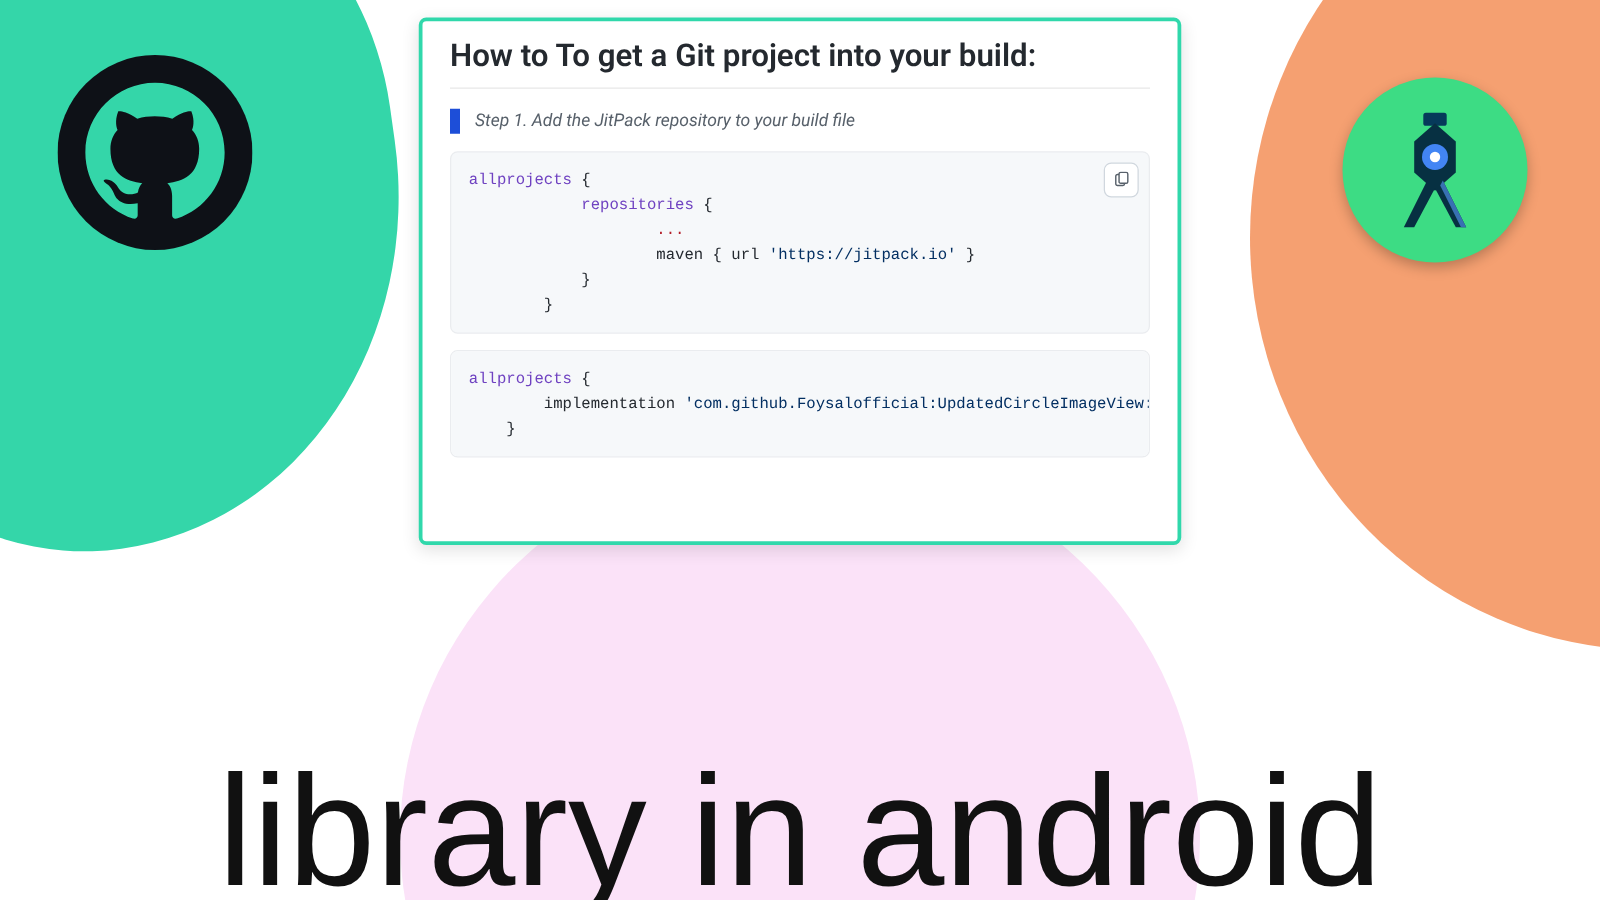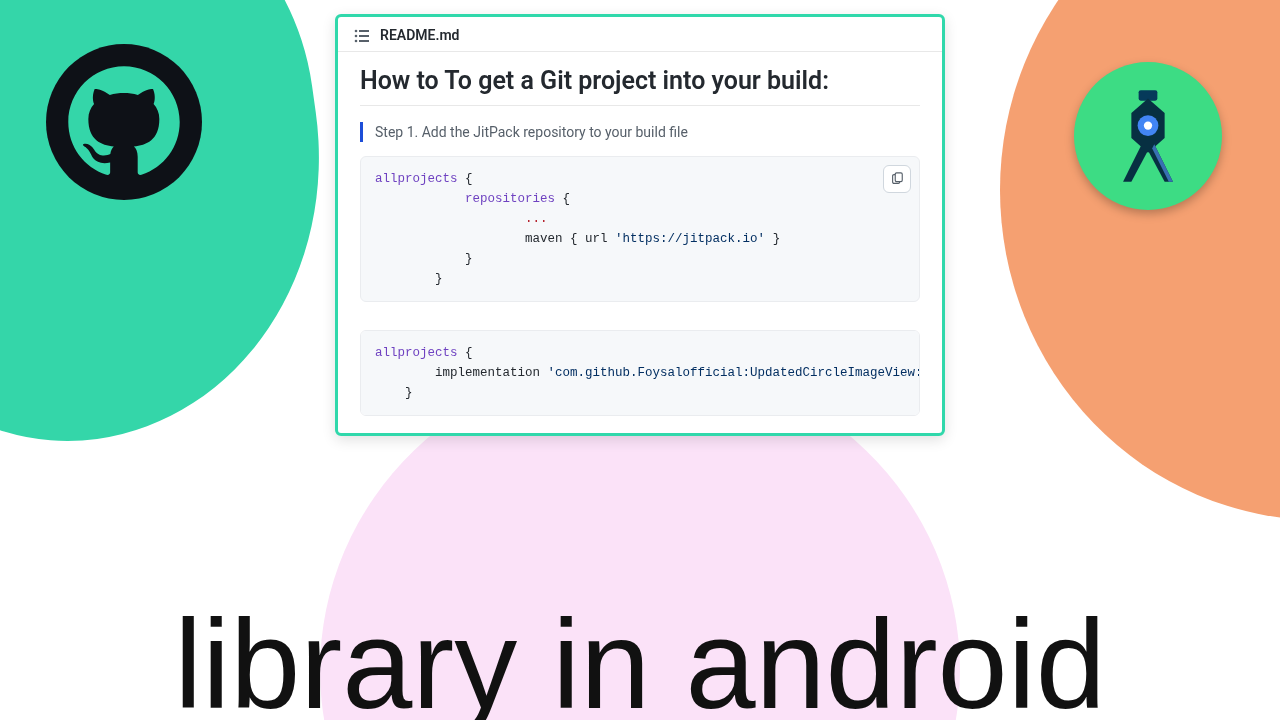--- a/index.html
+++ b/index.html
@@ -110,39 +110,40 @@
   }
   .readme-body h2 {
     font-size: 25px;
     font-weight: 600;
     color: #24292f;
     padding-bottom: 10px;
     border-bottom: 1px solid #e8e8e8;
     margin-bottom: 16px;
   }
   .bq {
-    border-left: 3px solid #1d4ed8;
+    border-left: 8px solid #1d4ed8;
     padding: 2px 12px;
     color: #57606a;
     font-size: 14px;
     margin: 10px 0 14px 0;
+    font-style: italic;
   }
   .codeblock {
     position: relative;
     background: #f6f8fa;
     border: 1px solid #eaecef;
     border-radius: 6px;
     padding: 12px 14px;
     font-family: "SFMono-Regular", Consolas, "Liberation Mono", Menlo, monospace;
     font-size: 12.5px;
     line-height: 1.6;
     color: #24292f;
     white-space: pre;
     overflow-x: auto;
-    margin-bottom: 28px;
+    margin-bottom: 13px;
   }
   .kw-purple { color: #6f42c1; }
   .kw-red { color: #b31d28; }
   .kw-blue { color: #032f62; }
   .copy-btn {
     position: absolute;
     top: 8px;
     right: 8px;
     width: 28px;
     height: 28px;
@@ -195,33 +196,20 @@
       <circle cx="50" cy="40" r="4" fill="#fff"></circle>
 
       <path d="M44 58 L26 94 L34 94 L50 64 Z" fill="#073042"></path>
       <path d="M56 58 L74 94 L66 94 L50 64 Z" fill="#073042"></path>
       <path d="M56 58 L74 94 L70 94 L54 62 Z" fill="#3870b2"></path>
     </svg>
   </div>
 </div>
 
 <div class="readme-panel">
-  <div class="readme-header">
-    <span class="toc-icon">
-      <svg viewBox="0 0 16 14" width="16" height="14">
-        <circle cx="2" cy="2" r="1.3" fill="#57606a"></circle>
-        <rect x="5" y="1" width="10" height="2" fill="#57606a"></rect>
-        <circle cx="2" cy="7" r="1.3" fill="#57606a"></circle>
-        <rect x="5" y="6" width="10" height="2" fill="#57606a"></rect>
-        <circle cx="2" cy="12" r="1.3" fill="#57606a"></circle>
-        <rect x="5" y="11" width="10" height="2" fill="#57606a"></rect>
-      </svg>
-    </span>
-    <span class="fname">README.md</span>
-  </div>
 
   <div class="readme-body">
     <h2>How to To get a Git project into your build:</h2>
 
     <div class="bq">Step 1. Add the JitPack repository to your build file</div>
 
     <div class="codeblock"><span class="copy-btn"><svg viewBox="0 0 16 16" width="14" height="14">
             <rect x="3" y="3" width="8" height="10" rx="1.5" fill="none" stroke="#57606a" stroke-width="1.3"></rect>
             <rect x="6" y="1" width="8" height="10" rx="1.5" fill="#fff" stroke="#57606a" stroke-width="1.3"></rect>
           </svg></span><span class="kw-purple">allprojects</span><span> {</span>

